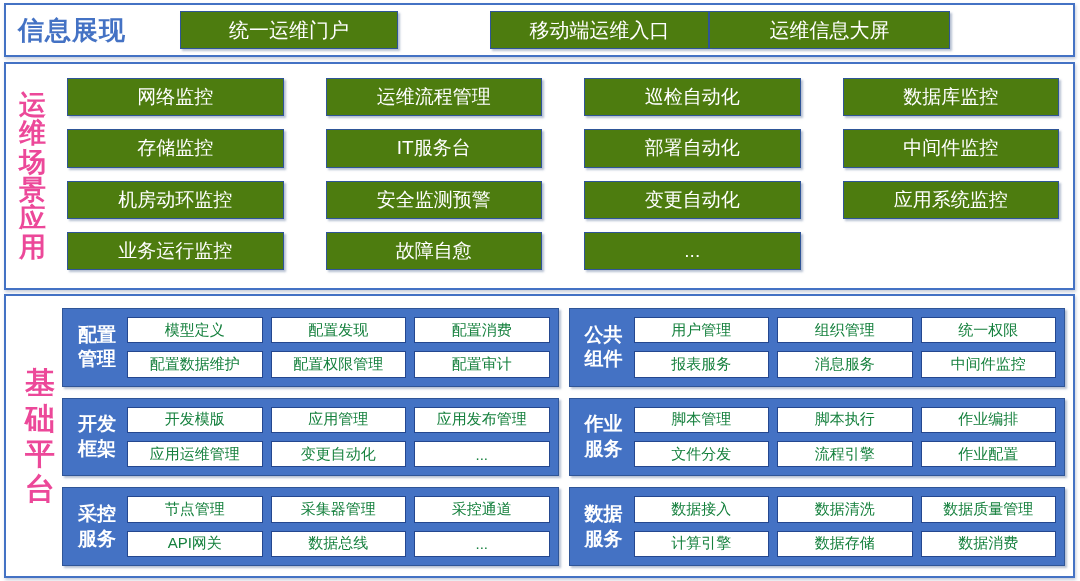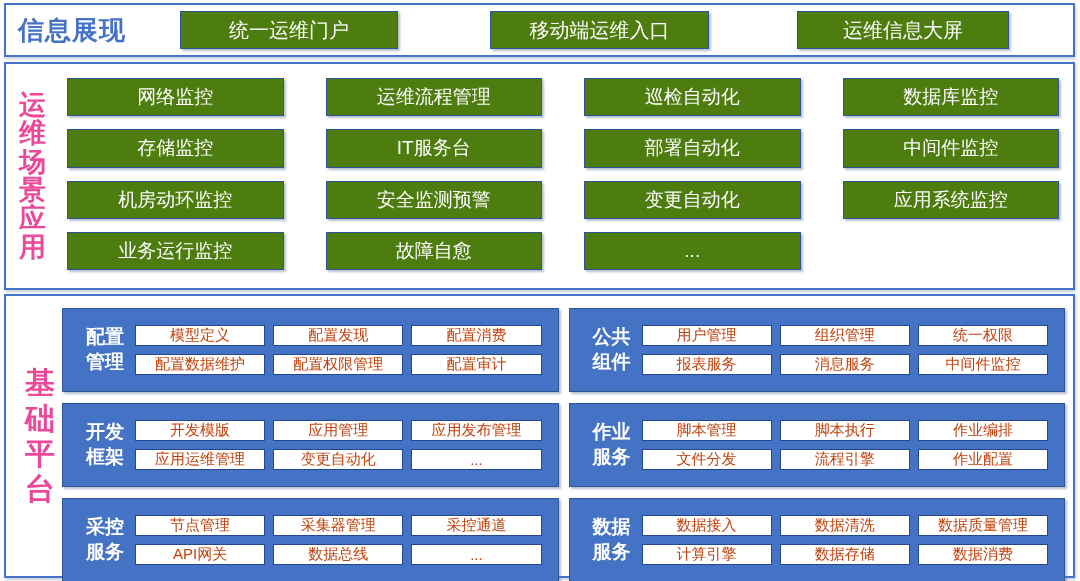--- a/index.html
+++ b/index.html
@@ -21,56 +21,56 @@
     margin-left:12px; width:152px; letter-spacing:1px; white-space:nowrap;
   }
   .blue-btn {
     background:#4d7c0f; border:1px solid #2F5597; color:#ffffff;
     box-sizing:border-box; text-align:center;
     box-shadow:2px 2px 2px rgba(110,130,165,0.5);
   }
   .top-btn { font-size:20px; height:38px; line-height:36px; }
   .b1 { width:218px; margin-left:10px; }
   .b2 { width:219px; margin-left:92px; }
-  .b3 { width:212px; margin-left:88px; }
+  .b3 { width:241px; }
 
   .vlabel {
     color:#ec4899; font-weight:bold; word-break:break-all; text-align:center;
   }
   .mid-vlabel { width:29px; font-size:27px; line-height:1.05; margin:auto 0; margin-left:12px; }
   .big-vlabel { width:32px; font-size:30px; line-height:1.18; margin:auto 0; margin-left:18px; }
 
   .grid16 {
     flex:1; display:grid; grid-template-columns:repeat(4,1fr);
     gap:13px 42px; margin:14px 14px 18px 20px;
   }
   .cell {
     display:flex; align-items:center; justify-content:center; font-size:19px;
   }
 
   .groups {
     flex:1; display:grid; grid-template-columns:1fr 1fr;
     gap:11px 10px; margin:12px 8px 10px 6px;
   }
   .group {
-    display:flex; align-items:stretch; padding:16px; box-sizing:border-box;
+    display:flex; align-items:stretch; padding:8px; box-sizing:border-box;
     background:#4472C4; border:1px solid #2F5597;
     box-shadow:2px 2px 2px rgba(110,130,165,0.5);
   }
   .glabel {
     width:52px; color:#ffffff; font-weight:bold; font-size:19px; line-height:1.3;
     word-break:break-all; display:flex; align-items:center; justify-content:center;
     text-align:center;
   }
   .gbtns {
     flex:1; display:grid; grid-template-columns:repeat(3,1fr);
     grid-auto-rows:1fr; gap:8px; margin-left:4px;
   }
   .wbtn {
-    background:#ffffff; border:1px solid #24478F; color:#c2410c;
+    background:#ffffff; border:1px solid #24478F; color:#15803d;
     font-size:15px; display:flex; align-items:center; justify-content:center;
     box-sizing:border-box; white-space:nowrap; overflow:hidden;
   }
 </style>
 </head>
 <body>
 
 <div class="canvas">
 
   <section class="box top-box">

